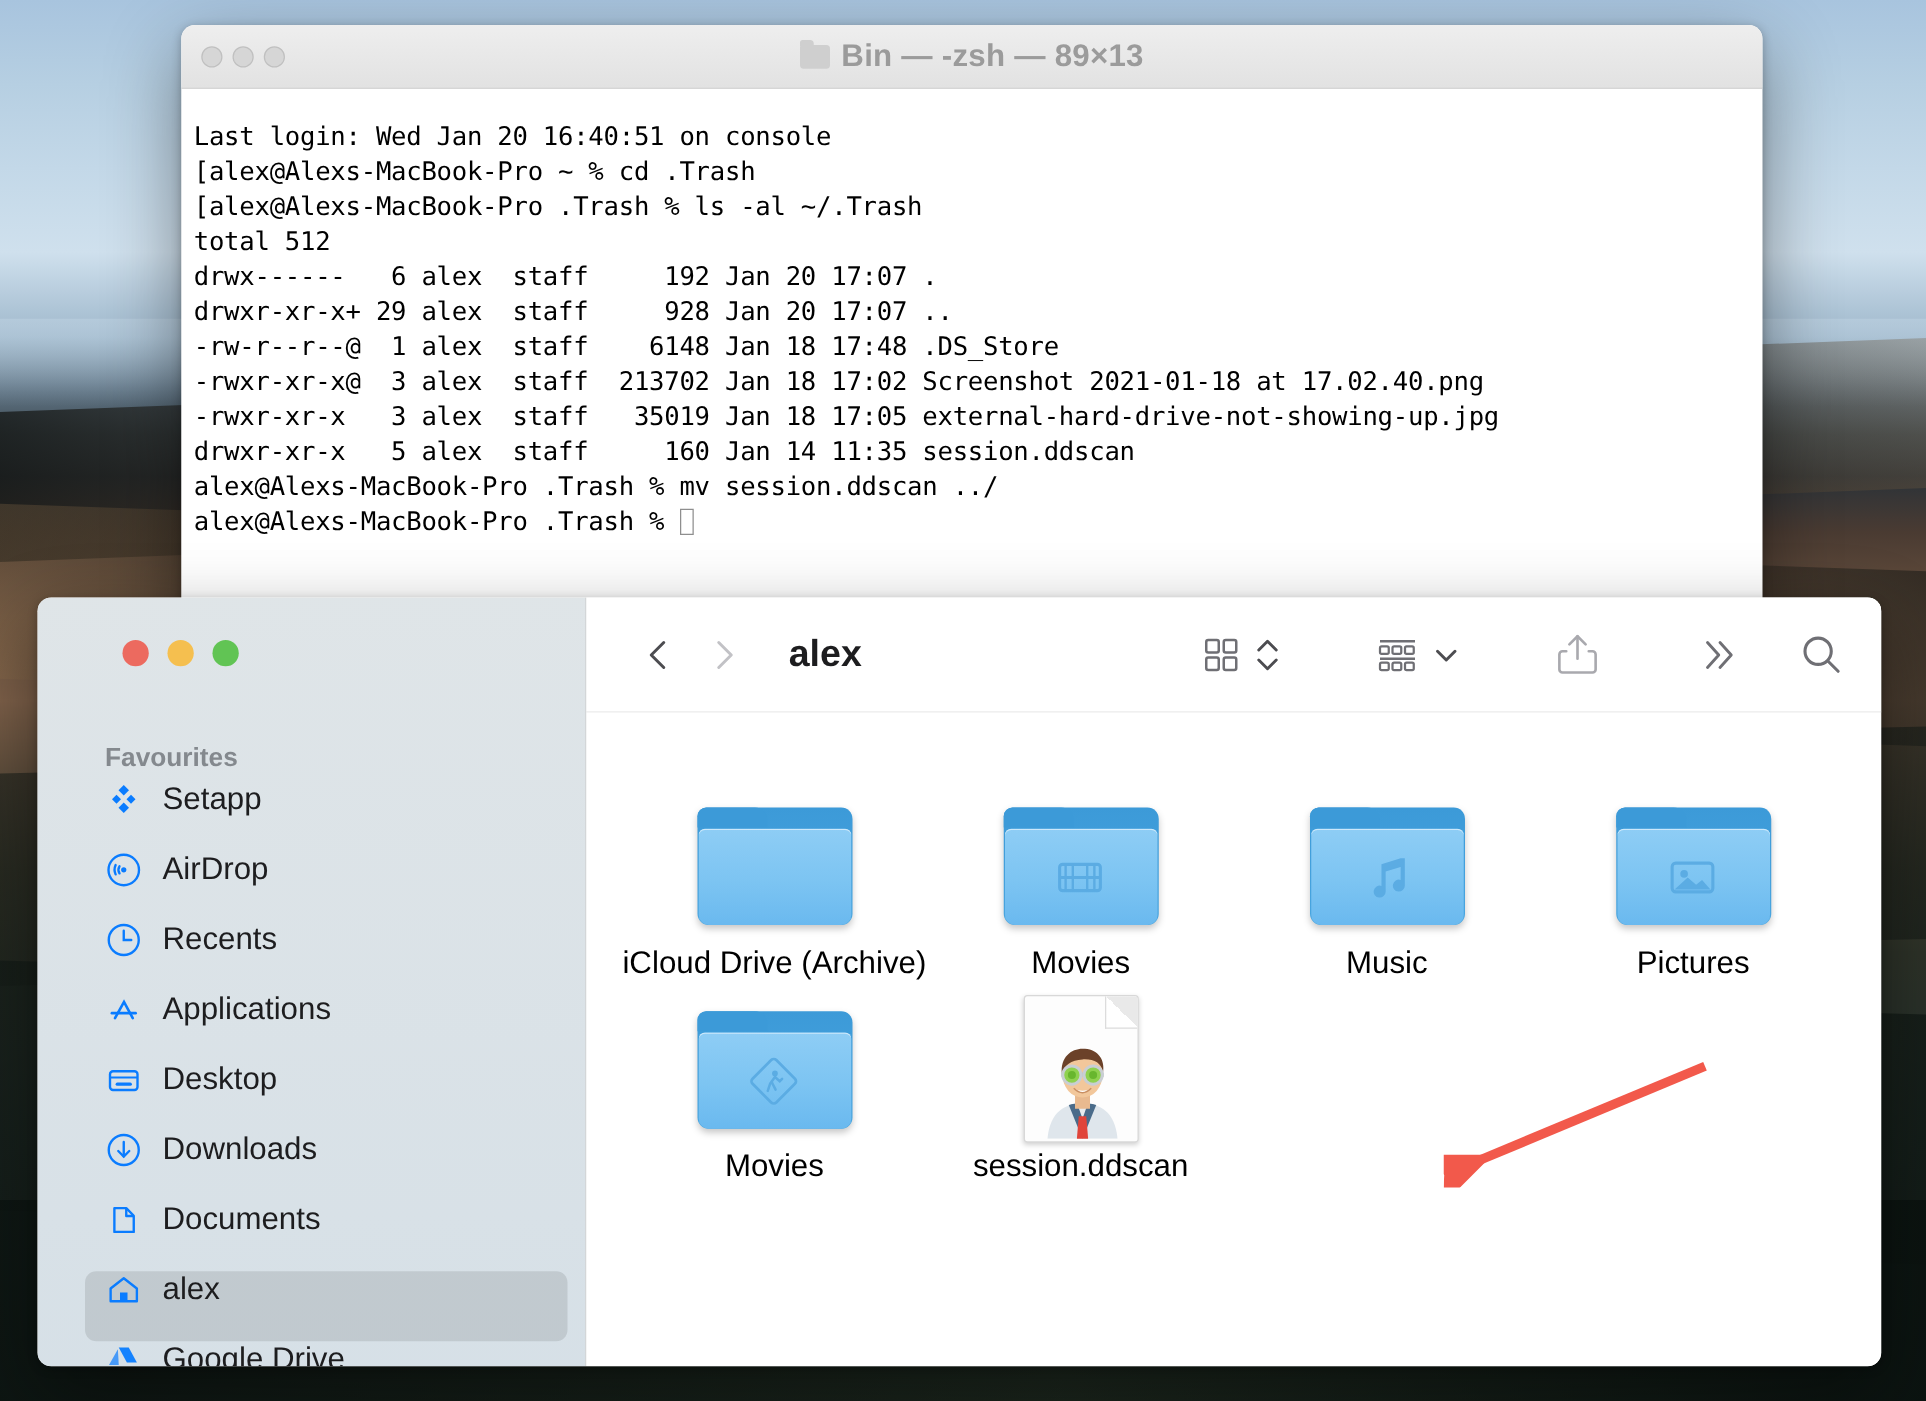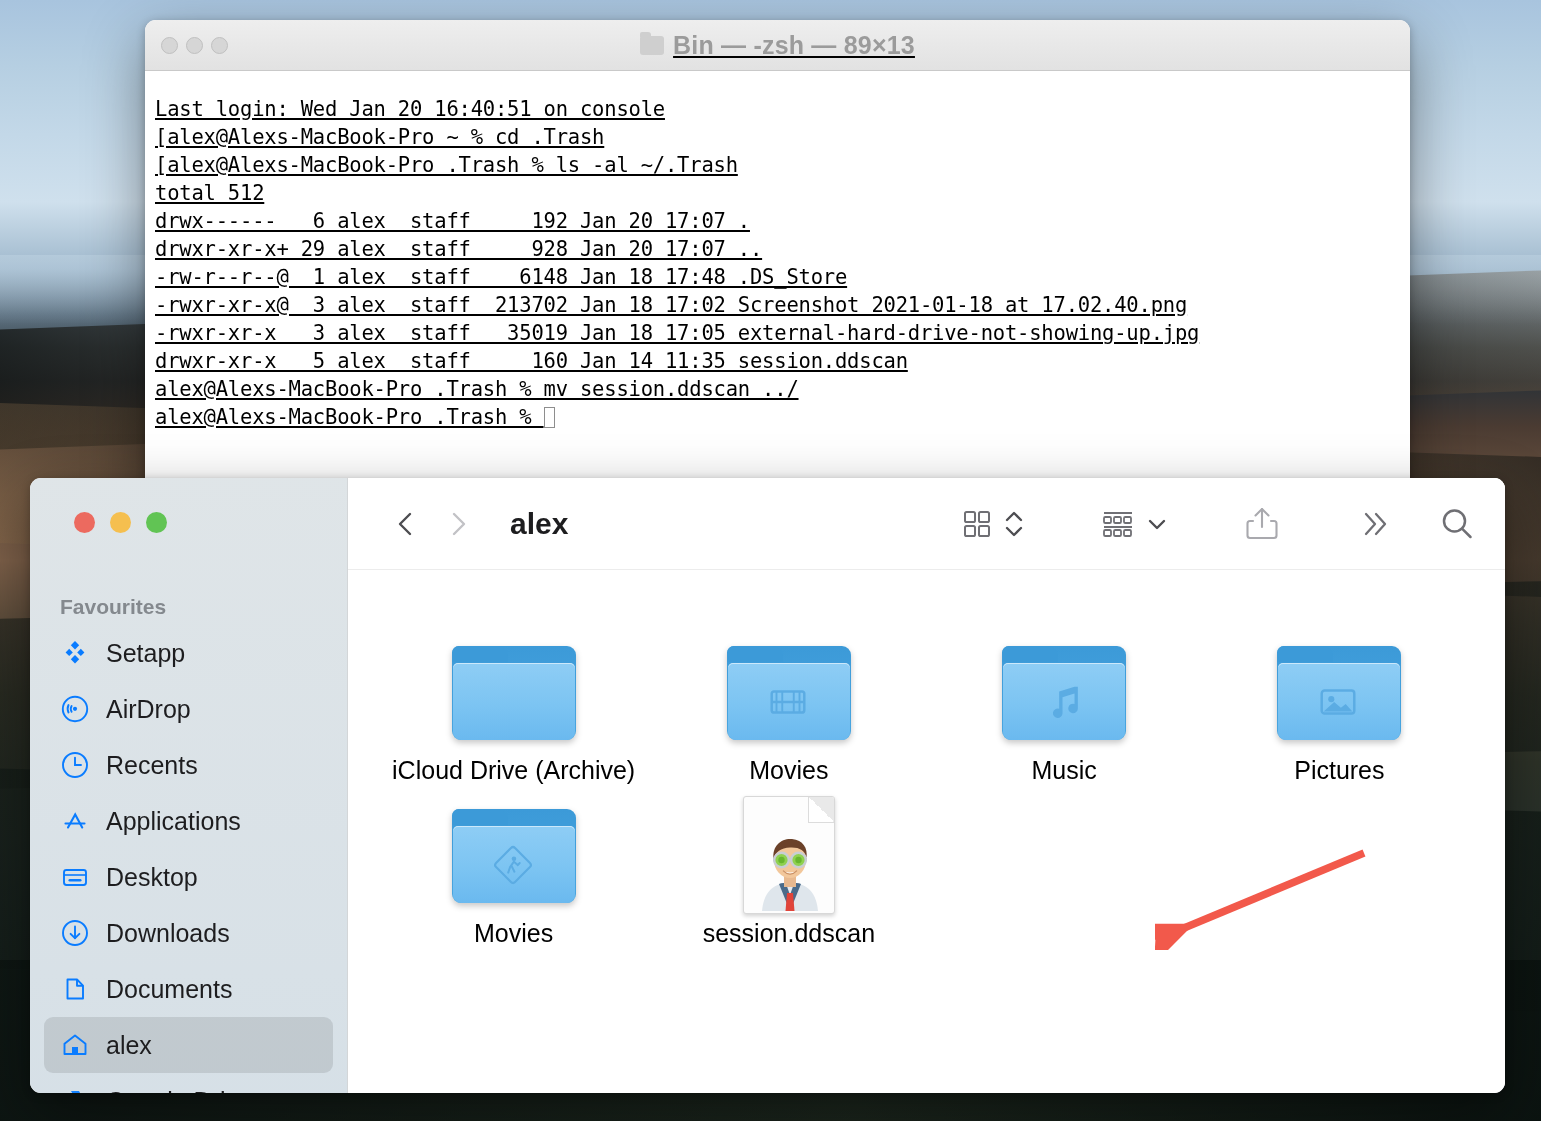--- a/index.html
+++ b/index.html
@@ -50,21 +50,20 @@
     border-radius: 11px;
     box-shadow: 0 22px 60px rgba(0,0,0,.42), 0 2px 8px rgba(0,0,0,.25);
     overflow: hidden;
   }
 
   
   #terminal-window {
     left: 145px; top: 20px;
     width: 1265px; height: 500px;
     background: #ffffff;
-    text-decoration: underline;
   }
   #terminal-titlebar {
     height: 51px;
     background: linear-gradient(to bottom, #eeeeee, #e2e2e2);
     border-bottom: 1px solid #c9c9c9;
     position: relative;
     display: flex; align-items: center;
   }
   .tl-lights { position: absolute; left: 16px; display: flex; gap: 8px; }
   .tl-light { width: 17px; height: 17px; border-radius: 50%;
@@ -98,37 +97,38 @@
   }
 
   
   #finder-window {
     left: 30px; top: 478px;
     width: 1475px; height: 615px;
     background: #ffffff;
     display: flex;
   }
   #finder-sidebar {
-    width: 318px;
+    width: 439px;
     background: linear-gradient(to bottom, rgba(222,228,231,.97), rgba(213,223,230,.97));
     border-right: 1px solid #d3d6d8;
     padding-top: 26px;
     position: relative;
+    padding-left: 24px;
   }
   .fl-lights { display: flex; gap: 15px; margin: 8px 0 0 44px; }
   .fl { width: 21px; height: 21px; border-radius: 50%; }
   .fl.red    { background: #ec6a5f; }
   .fl.yellow { background: #f5bf4f; }
   .fl.green  { background: #61c454; }
   .sb-header {
     margin: 62px 0 6px 30px;
     font-size: 21px; font-weight: bold; color: #84898e;
   }
   .sb-item {
-    display: flex; align-items: center; gap: 16px;
+    display: flex; align-items: flex-start; gap: 16px;
     height: 56px; margin: 0 14px; padding-left: 16px;
     border-radius: 9px;
     font-size: 25px; color: #1d1d1f;
   }
   .sb-item.selected { background: rgba(0,0,0,.10); }
   .sb-icon { width: 30px; height: 30px; flex: 0 0 30px;
              display: flex; align-items: center; justify-content: center; }
   .sb-icon svg { width: 30px; height: 30px; display: block; }
 
   #finder-main { flex: 1; display: flex; flex-direction: column; background: #fff; }

